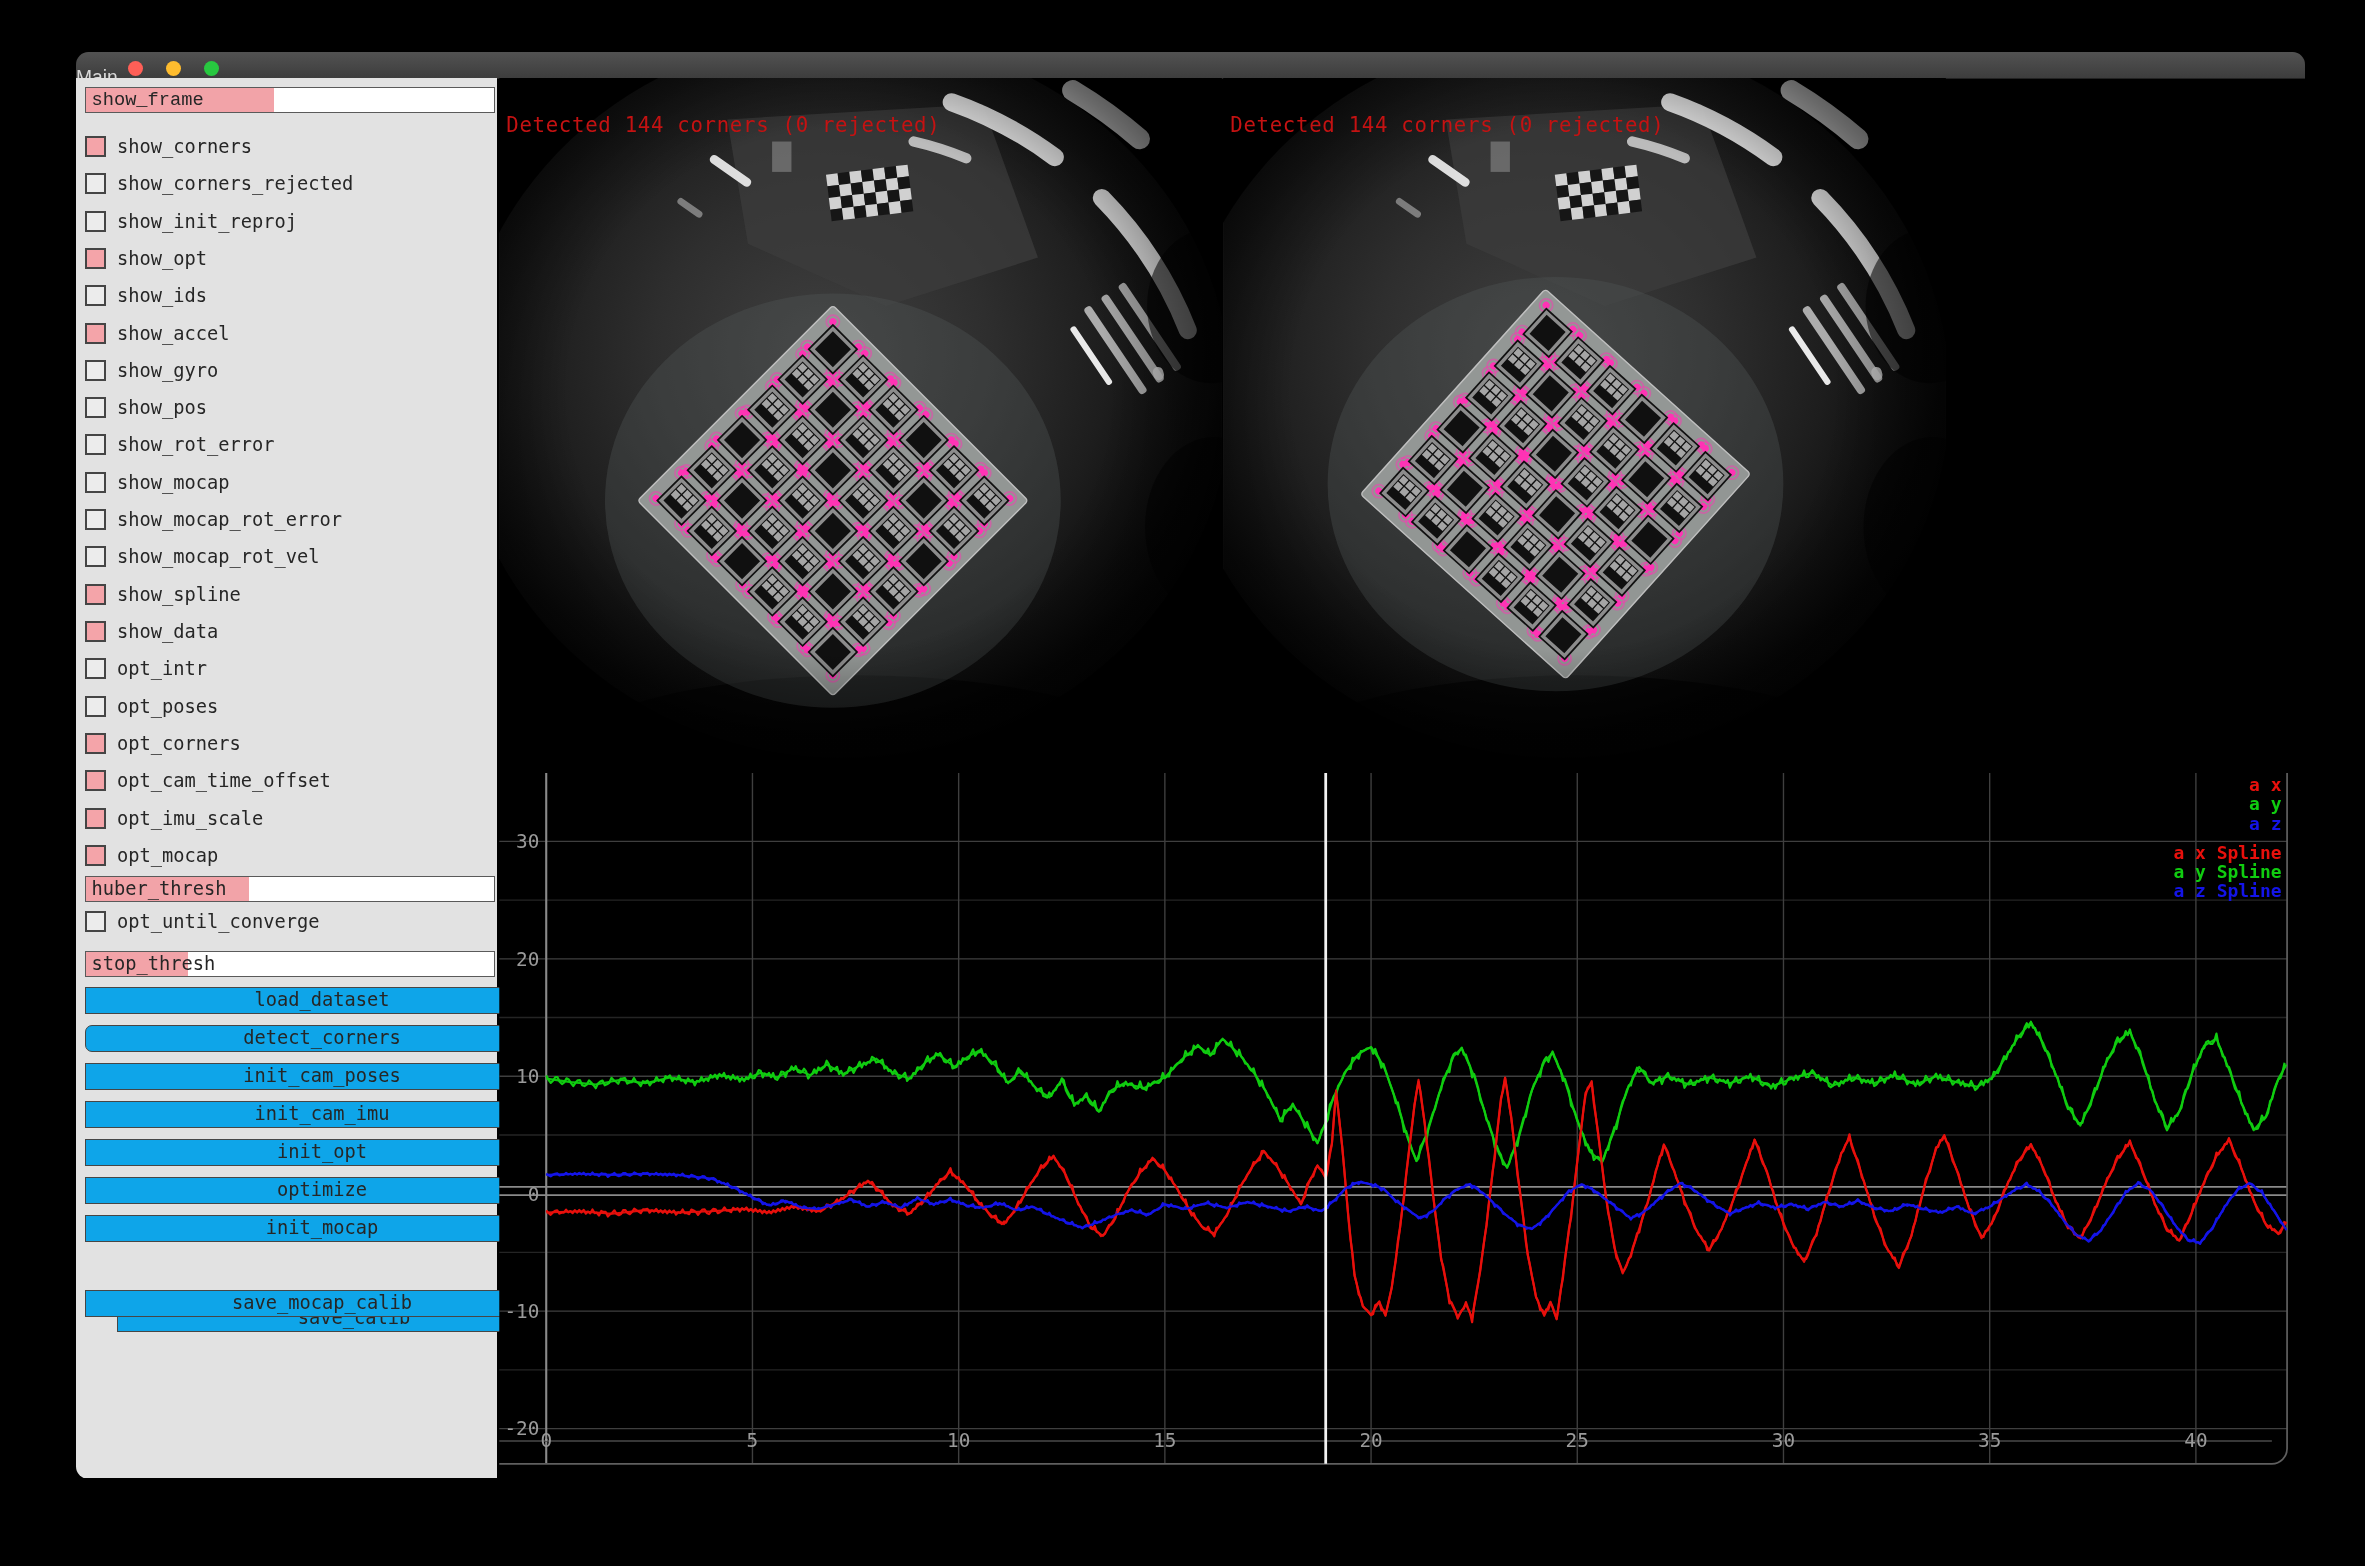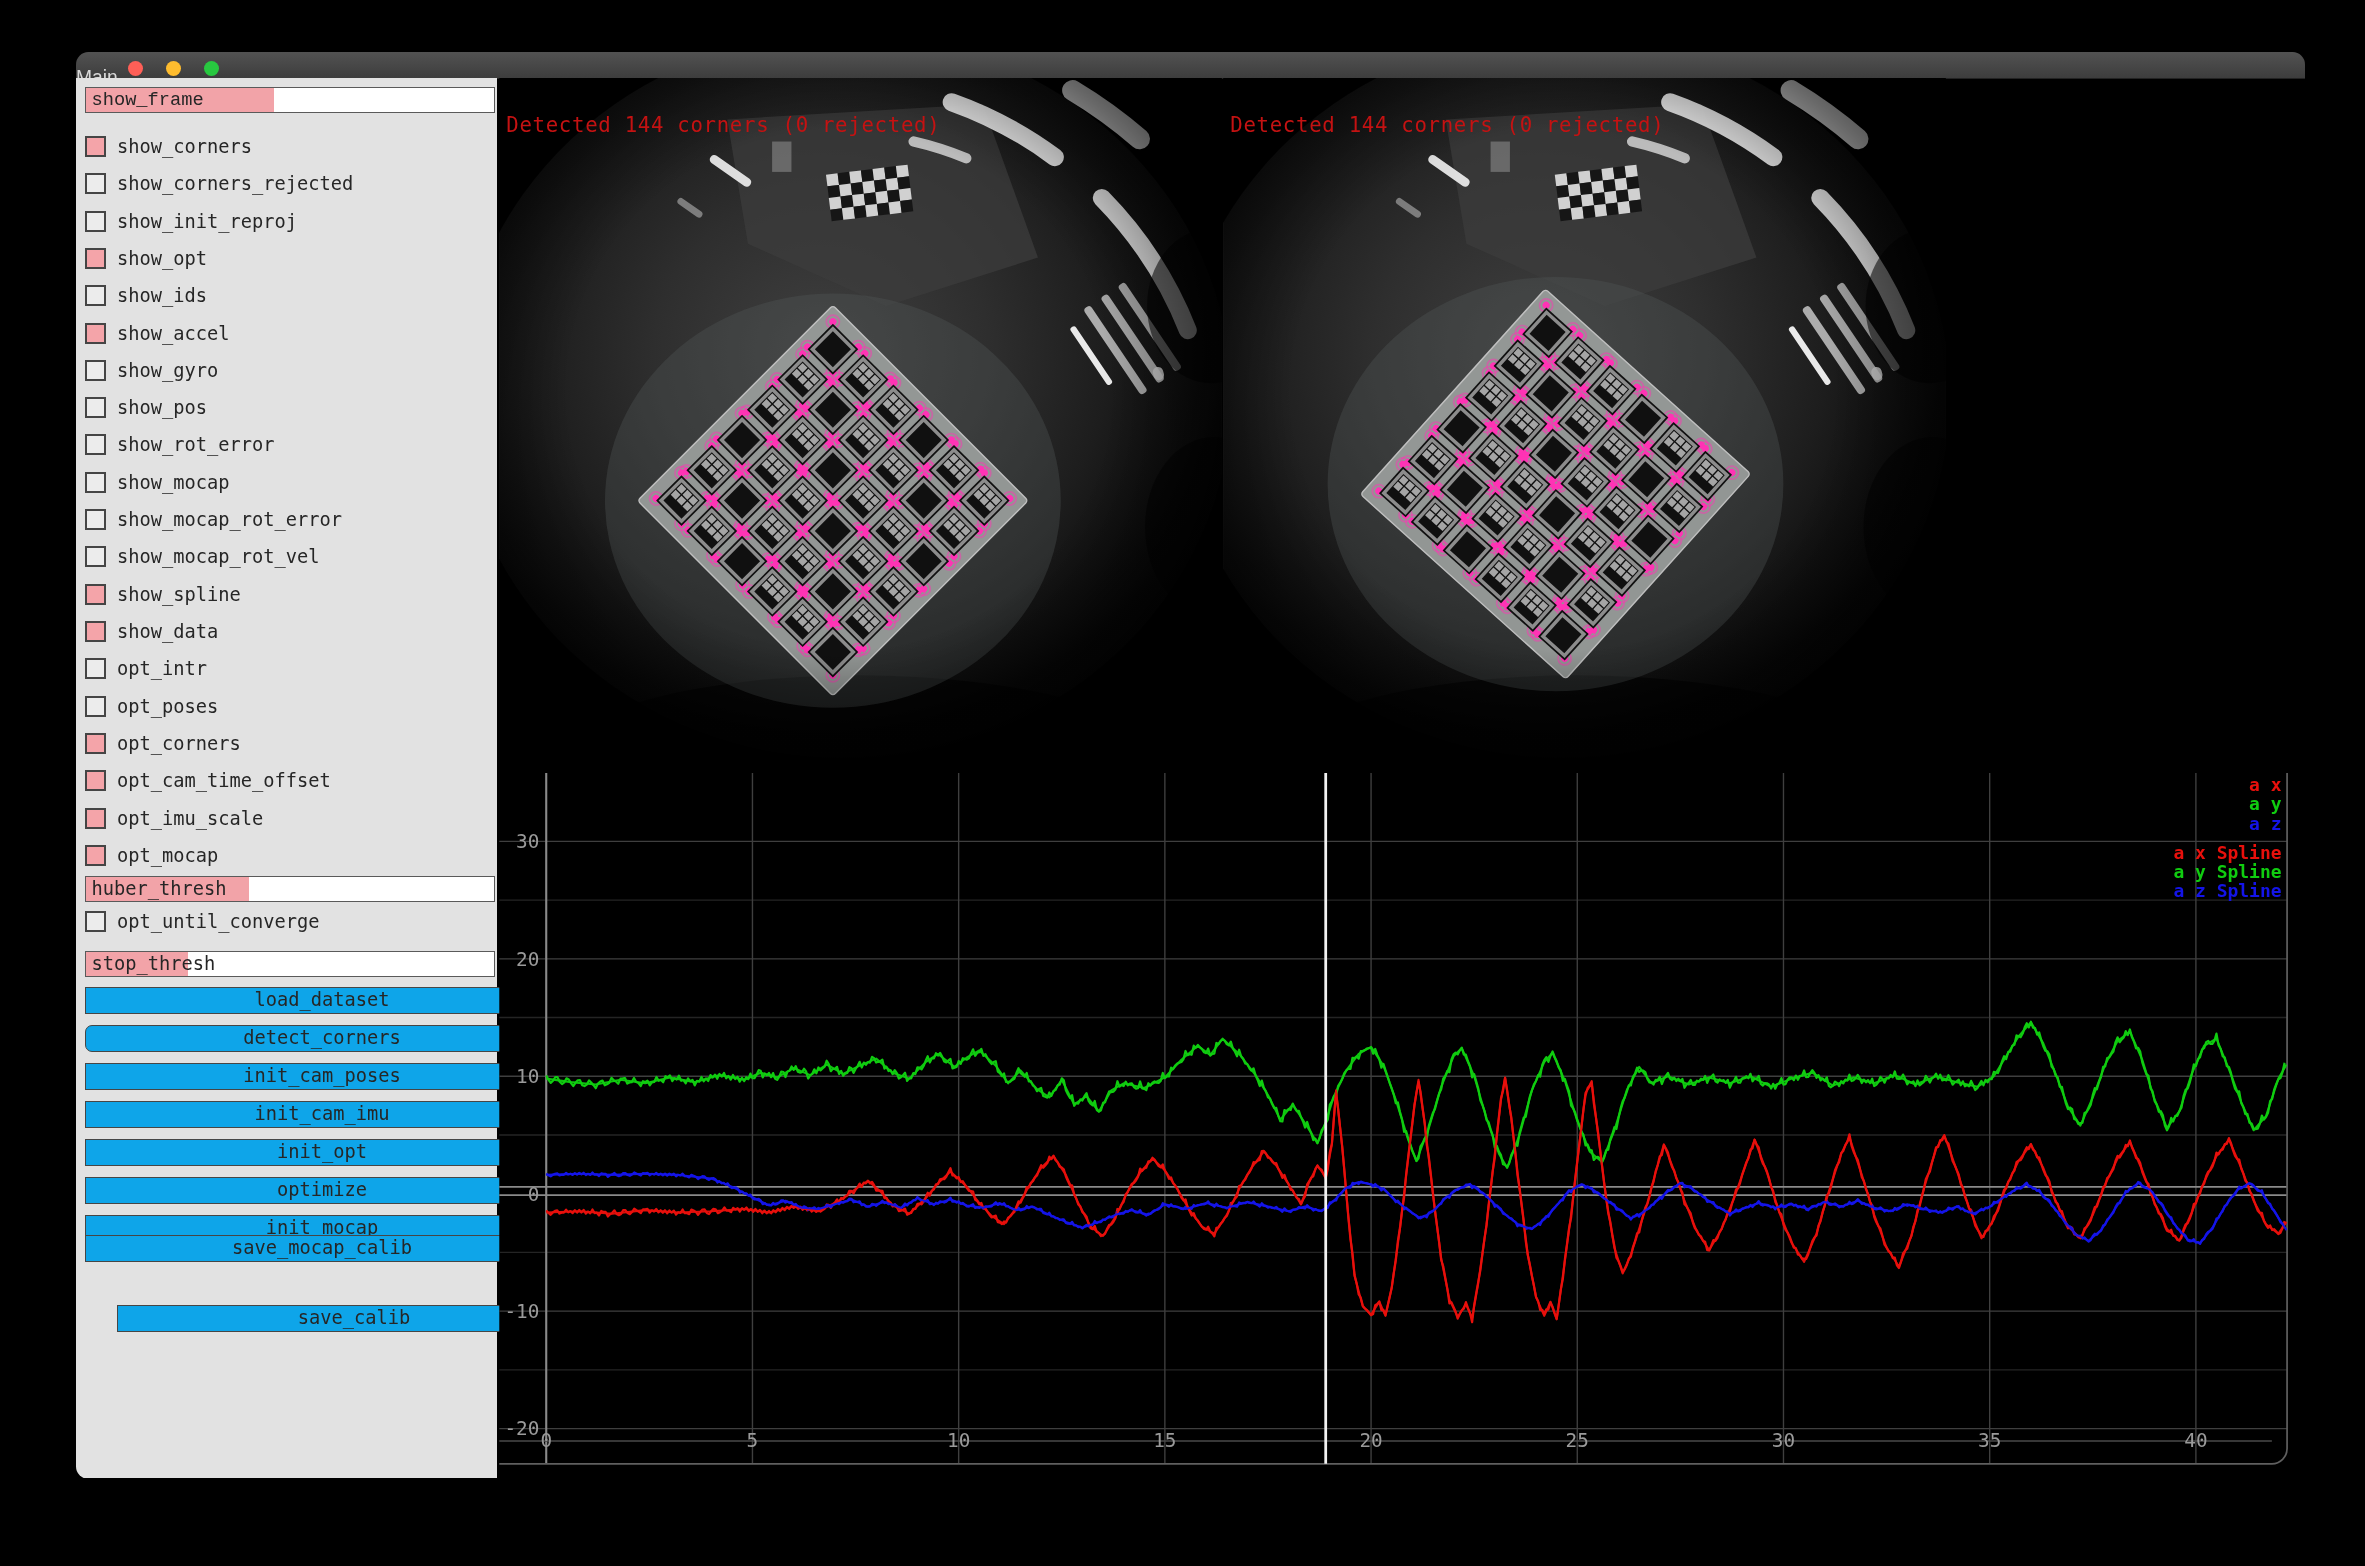--- a/index.html
+++ b/index.html
@@ -142,21 +142,21 @@
           <div class="val">1e-08</div>
         </div>
         <div class="row-btn" style="top: 909px;">load_dataset</div>
         <div class="row-btn" style="top: 947px; border-radius: 7px;">detect_corners</div>
         <div class="row-btn" style="top: 985px;">init_cam_poses</div>
         <div class="row-btn" style="top: 1023px;">init_cam_imu</div>
         <div class="row-btn" style="top: 1061px;">init_opt</div>
         <div class="row-btn" style="top: 1099px;">optimize</div>
         <div class="row-btn" style="top: 1137px;">init_mocap</div>
         <div class="row-btn" style="top: 1227px; margin-left: 32px;">save_calib</div>
-        <div class="row-btn" style="top: 1157px;">save_mocap_calib</div>
+        <div class="row-btn" style="top: 1212px;">save_mocap_calib</div>
       </div>
     <svg id="cam0" class="cam" width="723" height="694" viewBox="0 0 1046 1005">
         <defs>
           <radialGradient id="fishcam0" cx="47%" cy="44%" r="62%">
             <stop offset="0%" stop-color="#404040"></stop>
             <stop offset="35%" stop-color="#2e2e2e"></stop>
             <stop offset="60%" stop-color="#1d1d1d"></stop>
             <stop offset="85%" stop-color="#070707"></stop>
             <stop offset="100%" stop-color="#000000"></stop>
           </radialGradient>

